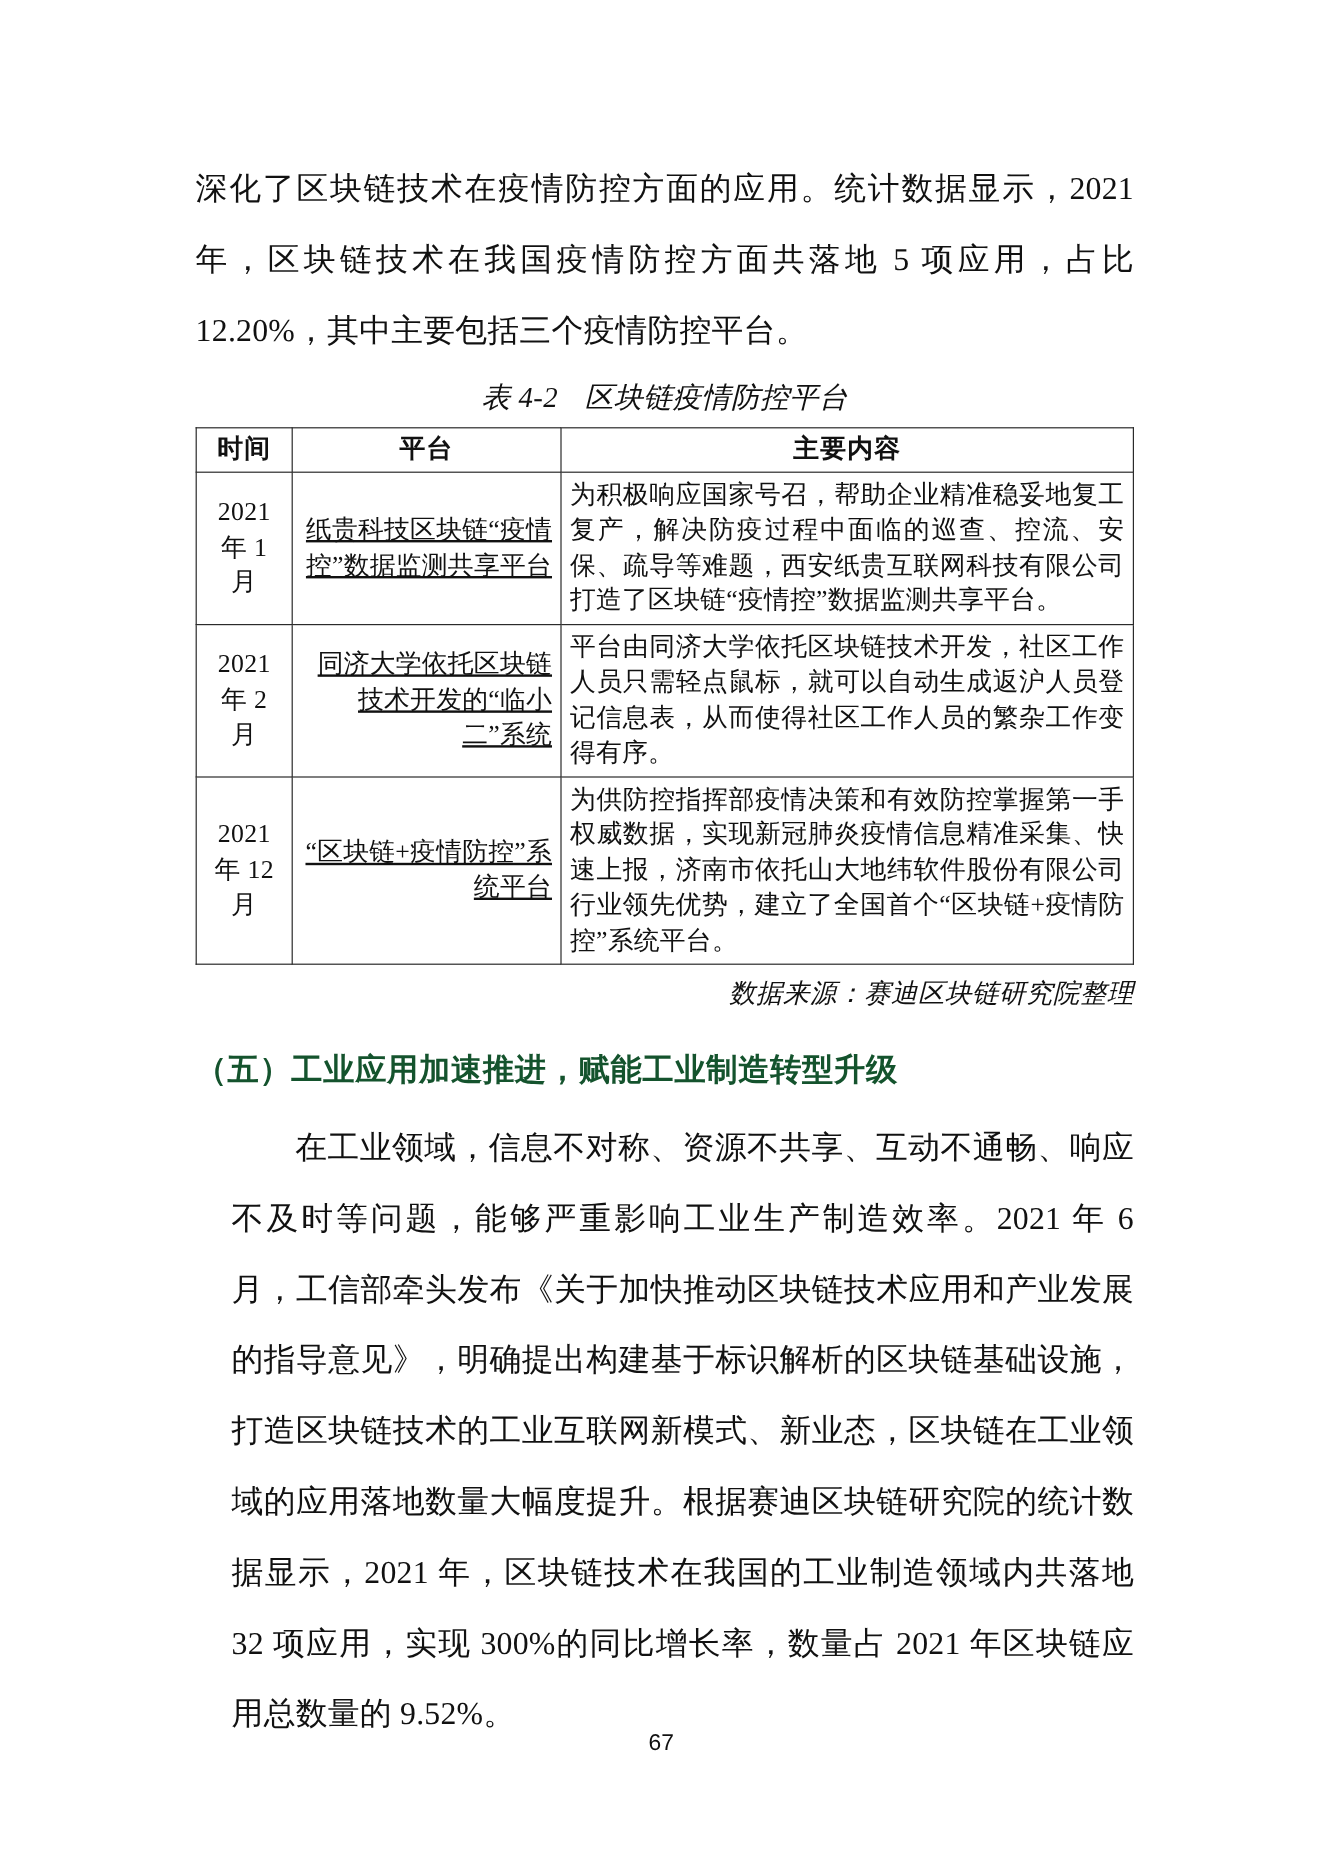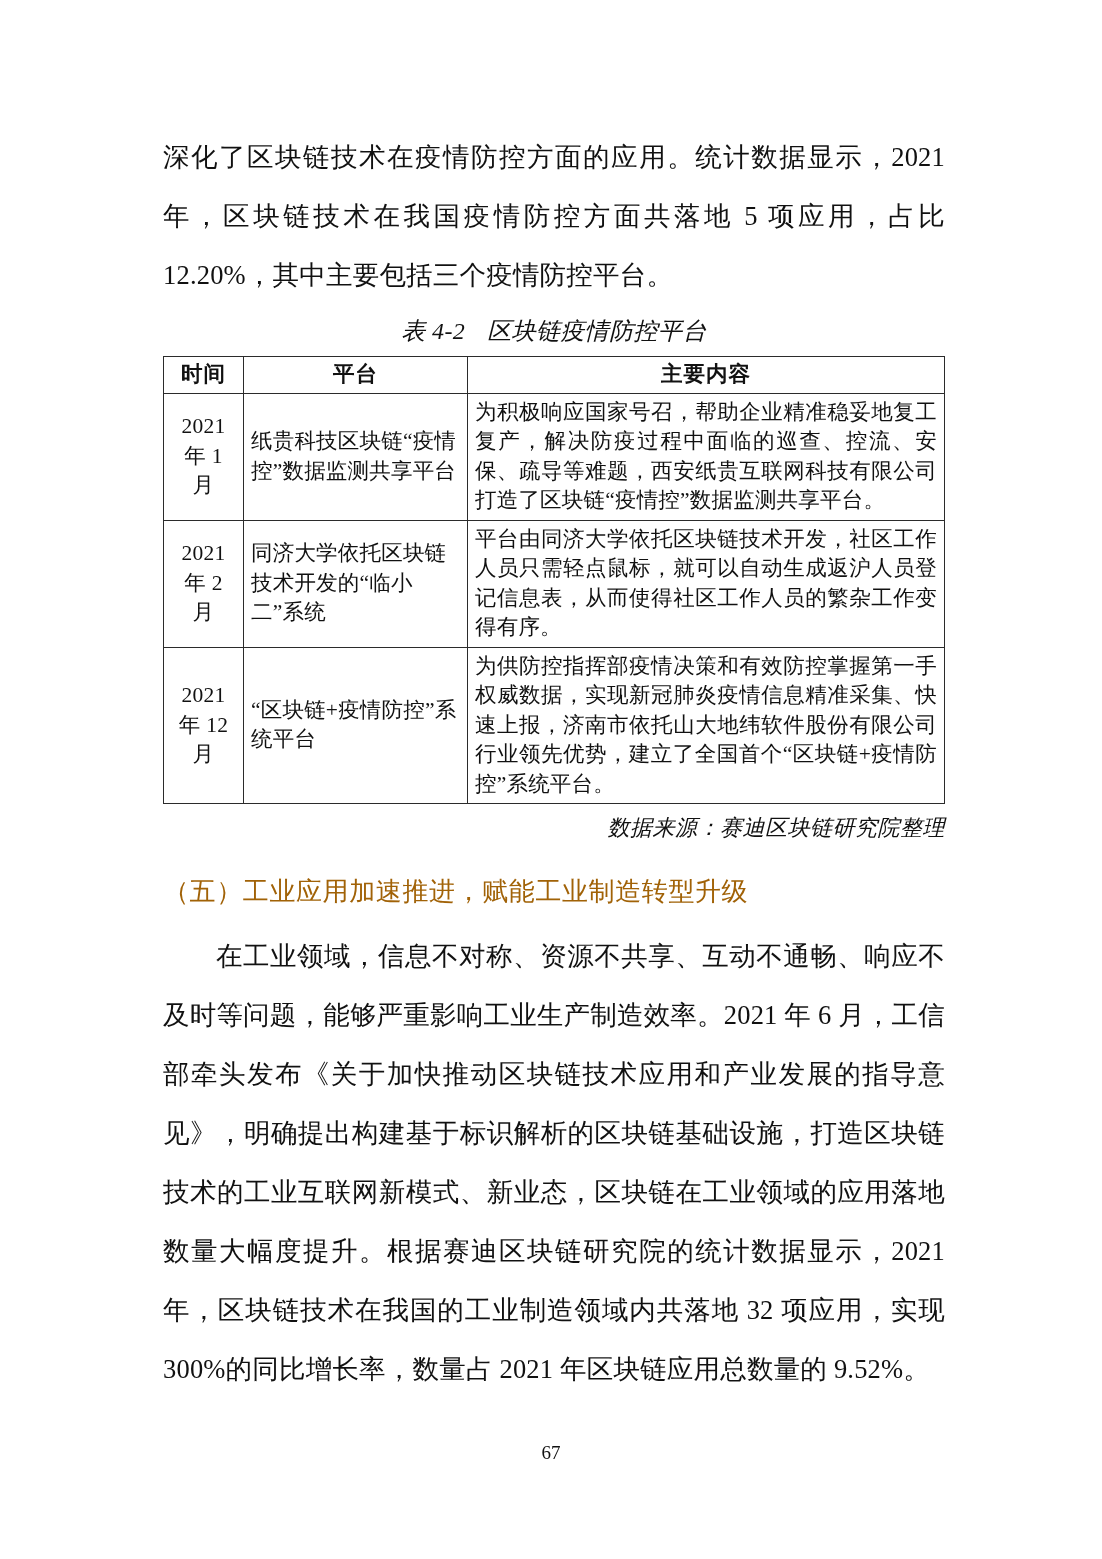--- a/index.html
+++ b/index.html
@@ -36,20 +36,21 @@
     font-size: 26.5px;
     line-height: 59px;
     text-align: justify;
     text-justify: inter-ideograph;
     letter-spacing: 0.2px;
     margin: 0;
     color: #111;
   }
   .para.indent {
     text-indent: 2em;
+    margin-left: 30px;
   }
 
   
   .table-caption {
     font-size: 24px;
     text-align: center;
     margin: 0;
     padding-top: 10px;
     padding-bottom: 9px;
     letter-spacing: 0.4px;
@@ -87,25 +88,26 @@
   .col-time { width: 80px; }
   .col-platform { width: 224px; }
   .col-content { width: auto; }
 
   td.cell-time {
     text-align: center;
     line-height: 34px;
     letter-spacing: 0.3px;
   }
   td.cell-platform {
-    text-align: left;
+    text-align: right;
     line-height: 35px;
     letter-spacing: 0.2px;
     padding-left: 9px;
     padding-right: 9px;
+    text-decoration: underline;
   }
   td.cell-content {
     text-align: justify;
     text-justify: inter-ideograph;
     line-height: 35px;
     letter-spacing: 0.2px;
     padding-left: 9px;
     padding-right: 9px;
     padding-top: 6px;
     padding-bottom: 6px;
@@ -120,36 +122,36 @@
     letter-spacing: 0.5px;
     margin: 0;
     padding-top: 9px;
     padding-bottom: 6px;
     color: #111;
   }
 
   
   .section-heading {
     font-size: 26px;
-    font-weight: normal;
+    font-weight: bold;
     letter-spacing: 0.6px;
     margin: 0;
     padding-top: 25px;
     padding-bottom: 18px;
-    color: #a16207;
+    color: #14532d;
   }
 
   
   .page-number {
     position: absolute;
     left: 0;
     top: 1442px;
     width: 1102px;
     text-align: center;
-    font-family: Liberation Serif, serif;
+    font-family: Liberation Sans, sans-serif;
     font-size: 19px;
     color: #111;
   }
 </style>
 </head>
 <body>
 
 <div class="page">
   <div class="content">
 

